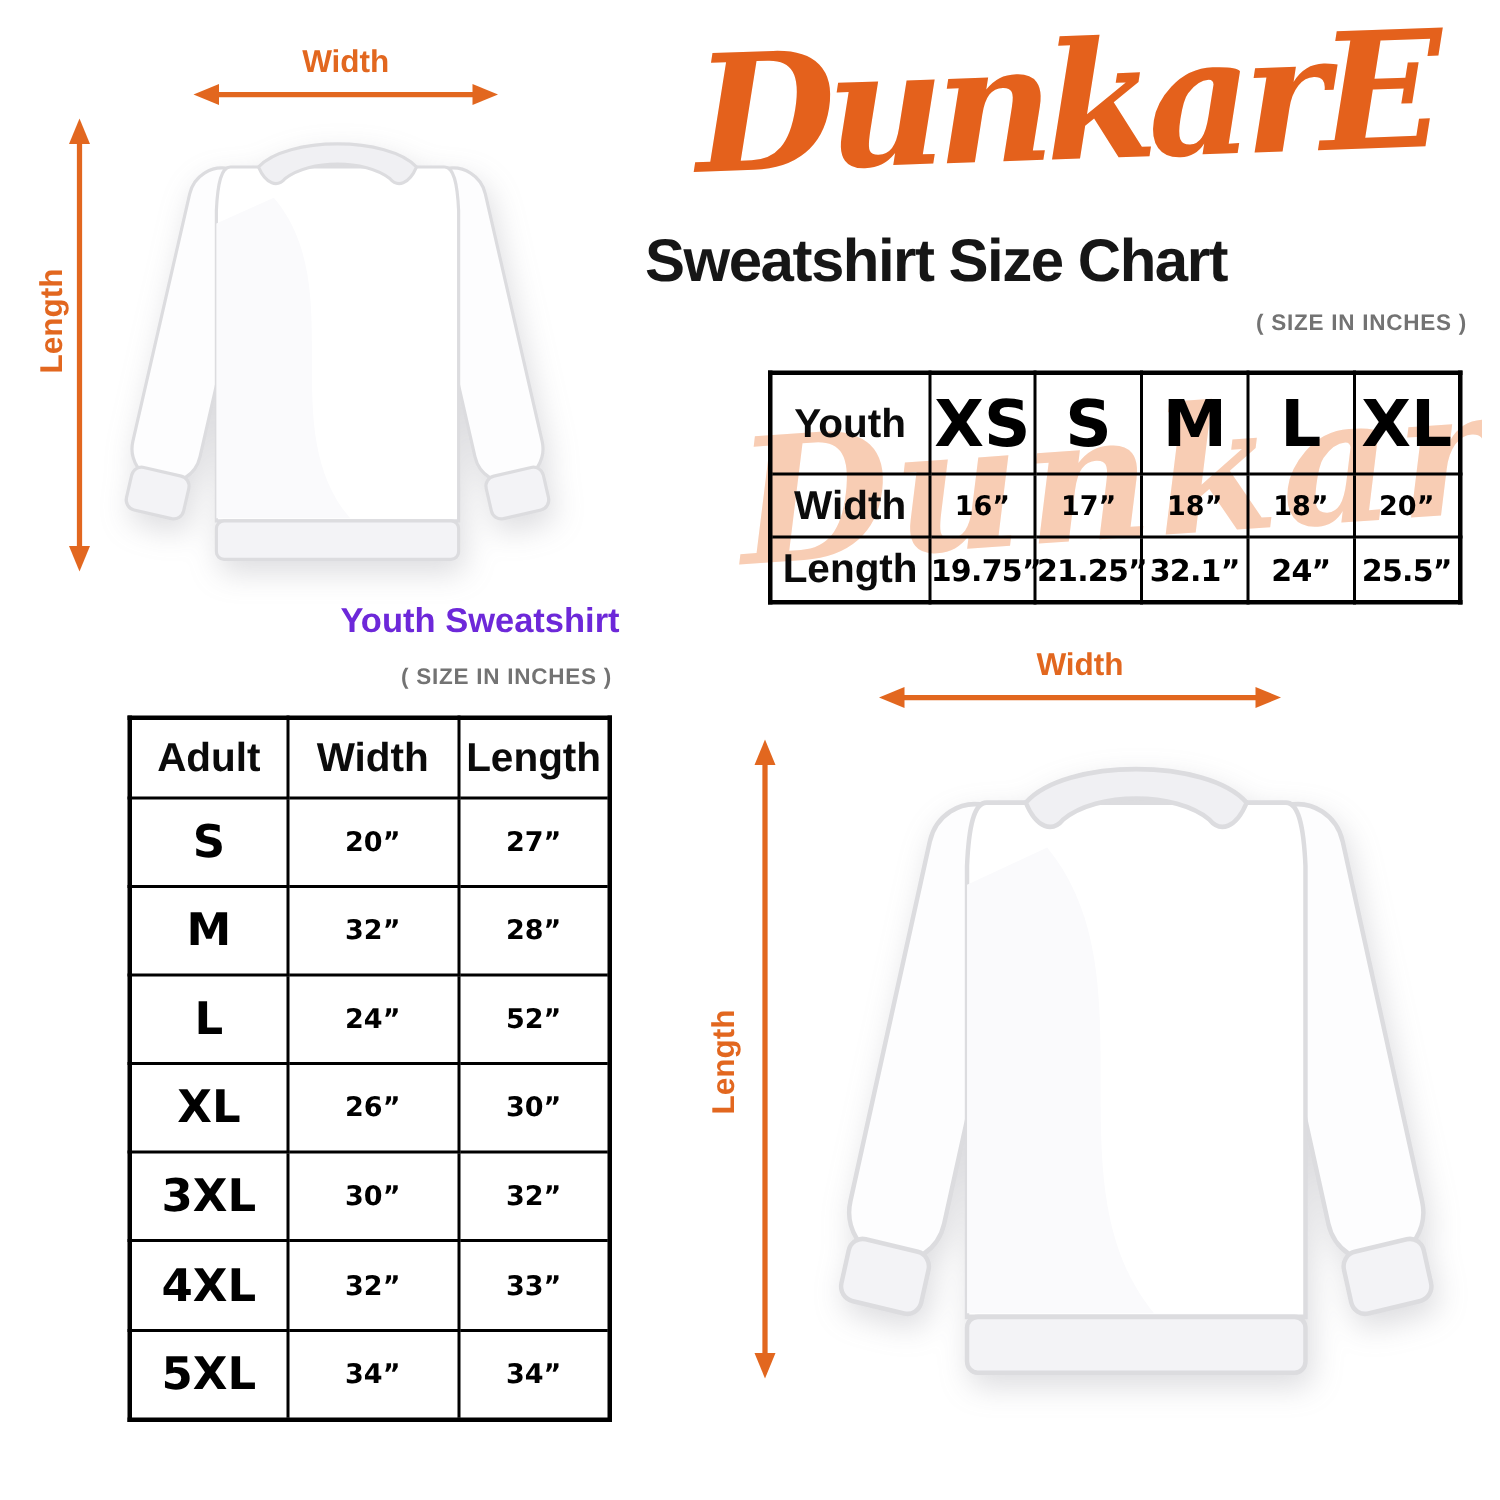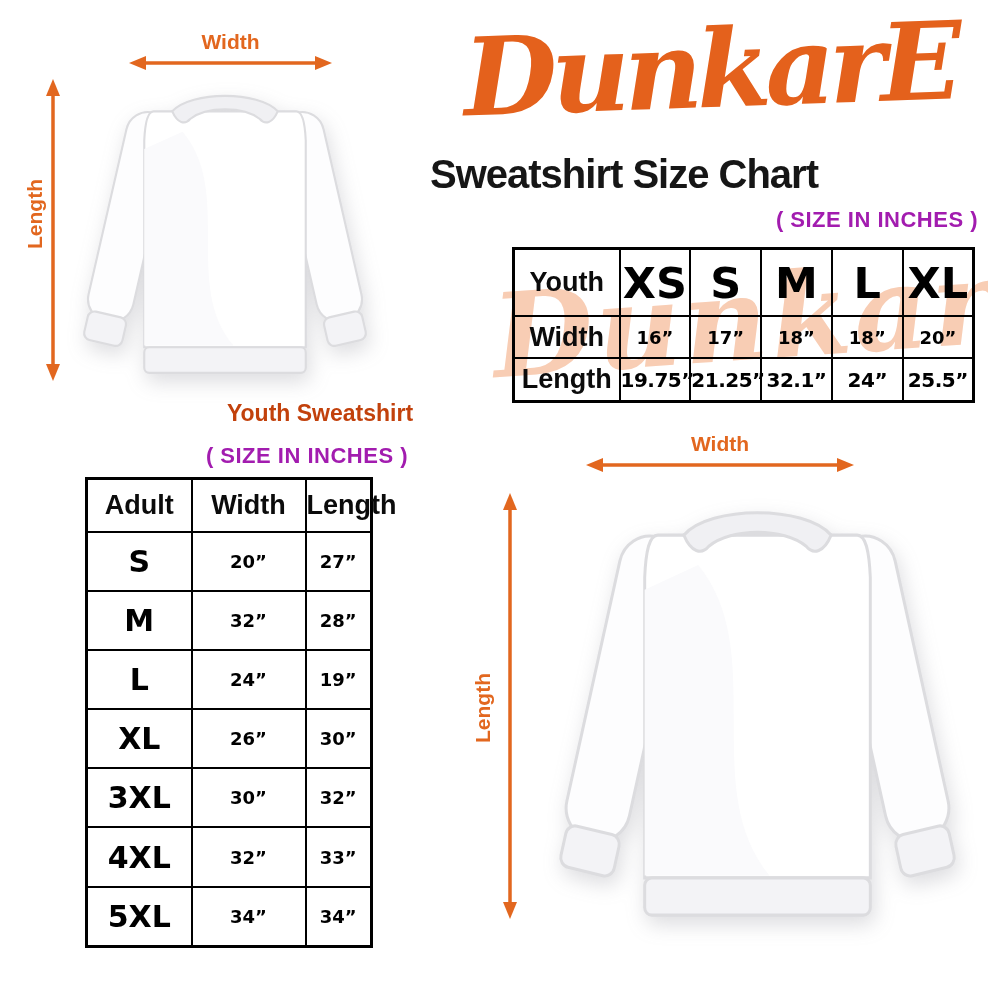--- a/index.html
+++ b/index.html
@@ -7,31 +7,31 @@
           font-family:"Liberation Sans",sans-serif;color:#111;}
   .abs{position:absolute;}
 
   
   .logo{left:430px;top:6px;width:560px;text-align:center;
         font-family:"DejaVu Serif",serif;font-style:italic;font-weight:bold;
         font-size:108px;line-height:1.18;color:#E4611C;letter-spacing:-6px;
         transform:rotate(-2deg);}
   .title{left:430px;top:152px;width:560px;text-align:left;
          font-size:40px;font-weight:bold;letter-spacing:-1px;color:#161616;}
-  .size-note{font-size:22px;font-weight:bold;letter-spacing:.5px;color:#a21caf;}
+  .size-note{font-size:15px;font-weight:bold;letter-spacing:.5px;color:#737373;}
   .size-note.top{left:430px;top:207px;width:548px;text-align:right;}
   .size-note.adult{left:85px;top:443px;width:323px;text-align:right;}
 
   
   .dim{color:#E2671F;font-weight:bold;font-size:21px;text-align:center;white-space:nowrap;}
   .dim.rot{transform:translate(-50%,-50%) rotate(-90deg);}
   .arrow{position:absolute;overflow:visible;}
 
   
-  .caption{font-size:23px;font-weight:bold;color:#c2410c;text-align:center;white-space:nowrap;}
+  .caption{font-size:23px;font-weight:bold;color:#6d28d9;text-align:center;white-space:nowrap;}
 
   
   .wm-box{overflow:hidden;z-index:1;pointer-events:none;}
   .wm{position:absolute;font-family:"DejaVu Serif",serif;font-style:italic;font-weight:bold;
       color:#F8CDB4;white-space:nowrap;line-height:1;}
   .wm-youth-box{left:488px;top:250px;width:500px;height:153px;}
   .wm-youth{left:4px;top:8px;font-size:116px;letter-spacing:3px;transform:rotate(-4deg);}
   .wm-adult-box{left:140px;top:478px;width:280px;height:515px;}
   .wm-adult{left:-150px;top:16px;font-size:300px;transform:rotate(72deg);}
 
@@ -42,21 +42,21 @@
   table.tbl td{border:2.5px solid #000;text-align:center;vertical-align:middle;
                padding:0;white-space:nowrap;background:transparent;}
   table.tbl{border:3.5px solid #000;}
   .hdr-word{font-family:"Liberation Sans",sans-serif;font-weight:bold;font-size:27px;color:#0b0b0b;}
   .hdr-size{font-family:"DejaVu Sans",sans-serif;font-weight:800;font-size:43px;color:#000;}
   .adult-size{font-size:30px;}
   .val{font-family:"DejaVu Sans",sans-serif;font-weight:800;font-size:18px;color:#000;}
   .val-sm{font-size:20px;letter-spacing:-0.5px;}
 
   .youth-tbl-wrap{left:512px;top:247px;width:463px;height:156px;}
-  .adult-tbl-wrap{left:85px;top:477px;width:288px;height:471px;}
+  .adult-tbl-wrap{left:85px;top:477px;width:323px;height:471px;}
 
   
   .shirt-svg{position:absolute;filter:drop-shadow(3px 8px 10px rgba(100,100,115,.22));}
 </style>
 </head>
 <body>
 
 <div class="canvas">
 
   <svg width="0" height="0" style="position:absolute" aria-hidden="true">
@@ -166,21 +166,21 @@
         <td class="val">27”</td>
       </tr>
       <tr>
         <td class="hdr-size adult-size">M</td>
         <td class="val">32”</td>
         <td class="val">28”</td>
       </tr>
       <tr>
         <td class="hdr-size adult-size">L</td>
         <td class="val">24”</td>
-        <td class="val">19”</td>
+        <td class="val">52”</td>
       </tr>
       <tr>
         <td class="hdr-size adult-size">XL</td>
         <td class="val">26”</td>
         <td class="val">30”</td>
       </tr>
       <tr>
         <td class="hdr-size adult-size">3XL</td>
         <td class="val">30”</td>
         <td class="val">32”</td>

